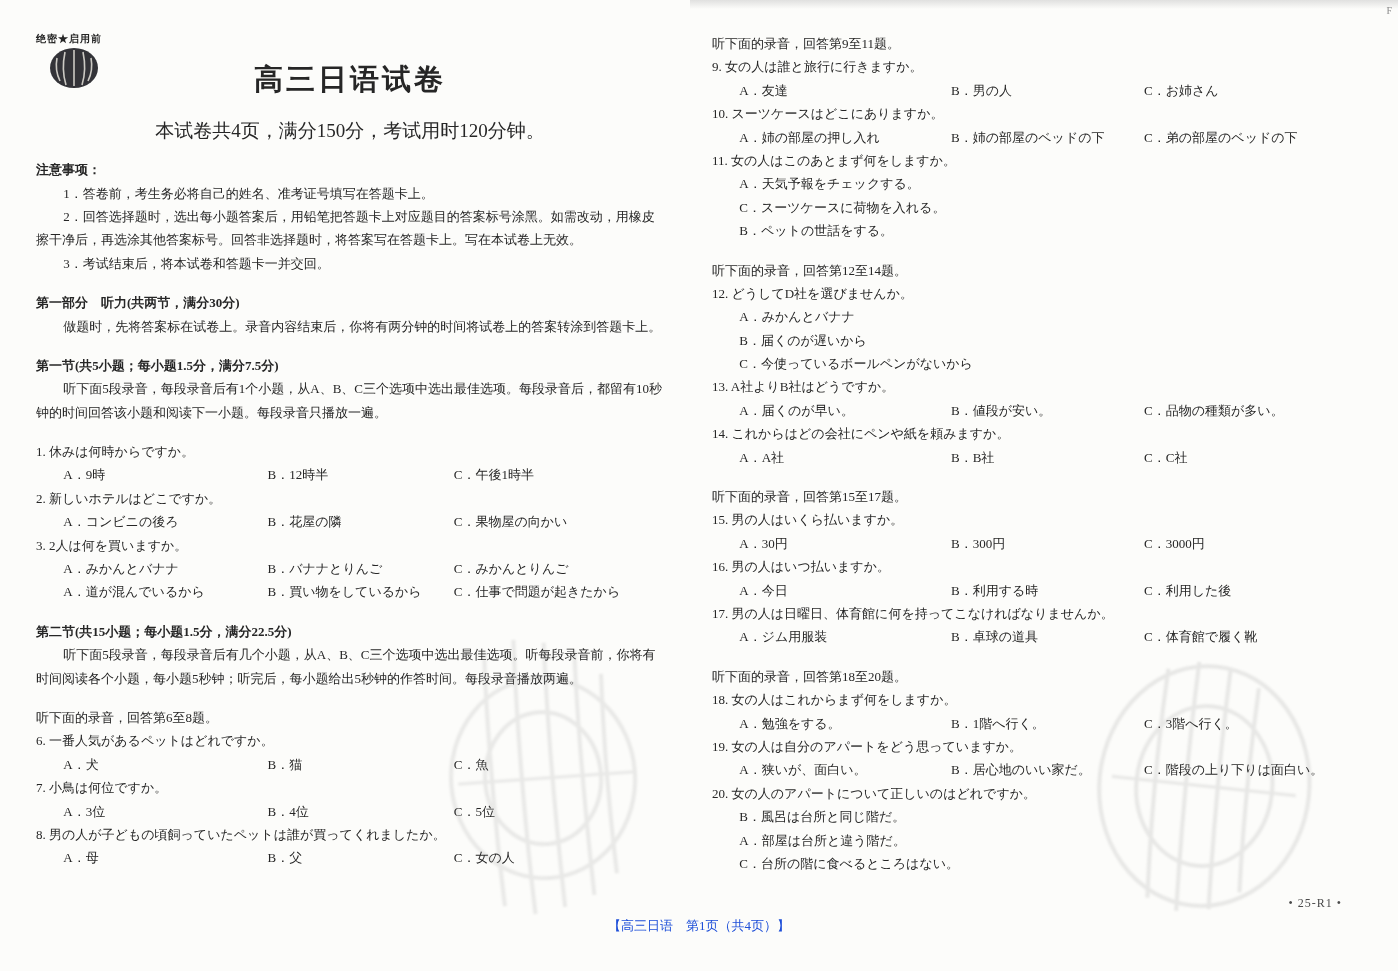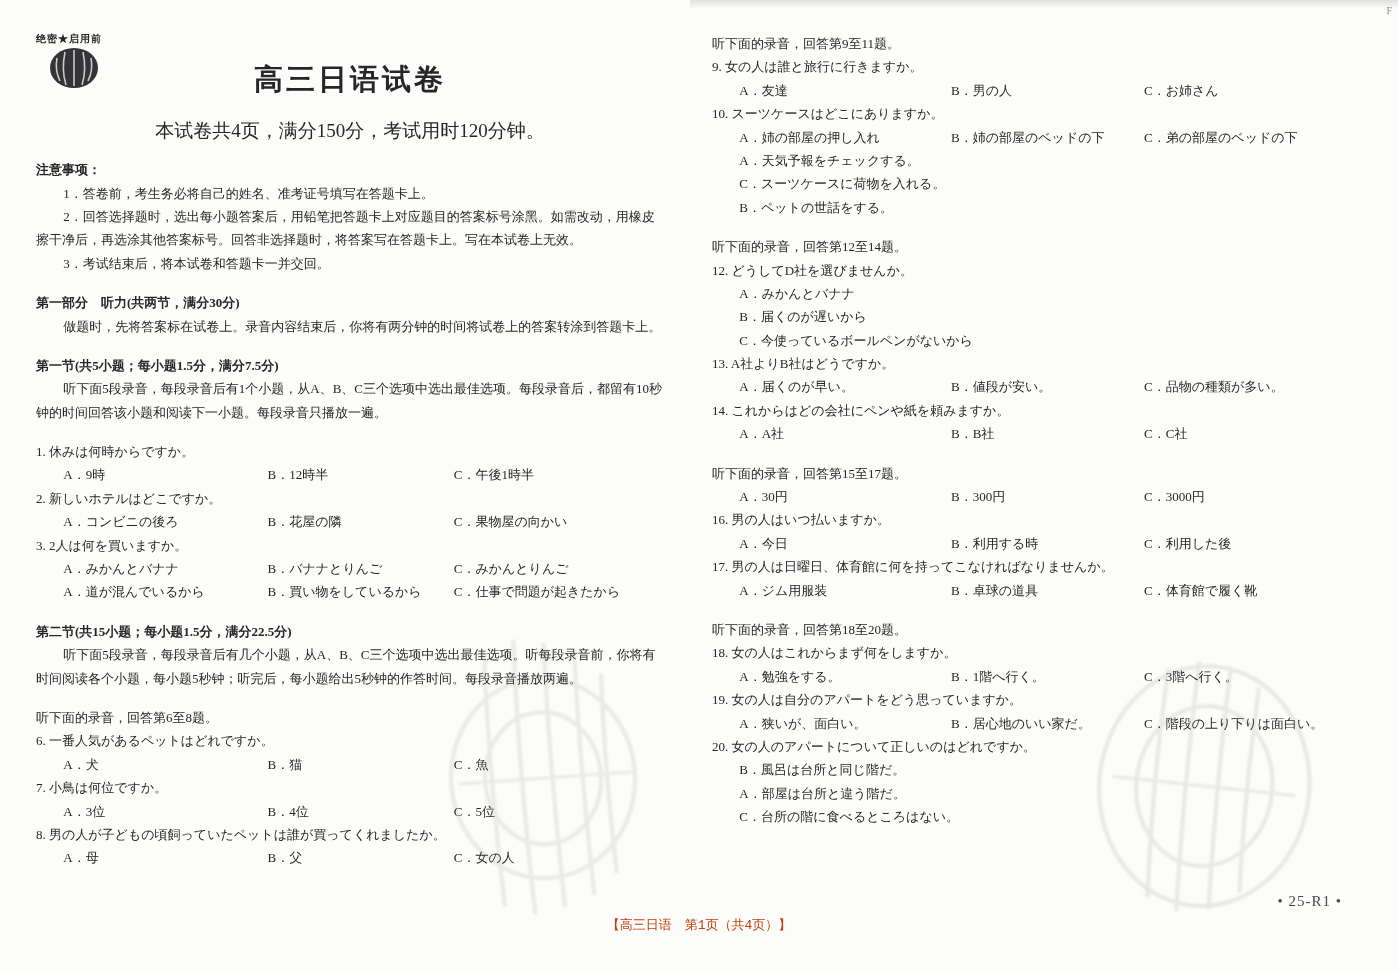--- a/index.html
+++ b/index.html
@@ -28,22 +28,22 @@
 
   .sec-heading { font-weight:bold; }
   .para { margin:0; }
   .para.indent { text-indent:2.1em; }
   .gap { height:16px; }
 
   .question { margin:0; }
   .q-opts.row { display:grid; grid-template-columns:34% 31% 1fr; padding-left:2.1em; }
   .q-opts.stacked .opt { padding-left:2.1em; }
 
-  .footer { position:absolute; left:0; right:0; bottom:34px; text-align:center; font-size:13px; color:#c2410c;font-family:Liberation Mono, monospace; }
-  .page-code { position:absolute; right:56px; bottom:56px; font-size:15px; color:#4a4a4a; letter-spacing:1px; }
+  .footer { position:absolute; left:0; right:0; bottom:34px; text-align:center; font-size:13px; color:#1d4ed8; }
+  .page-code { position:absolute; right:56px; bottom:56px; font-size:12px; color:#4a4a4a; letter-spacing:1px; }
 
   .watermark { position:absolute; opacity:.15; filter:blur(1.1px); pointer-events:none; }
   .wm-left  { left:438px; top:628px; transform:rotate(-4deg); }
   .wm-right { left:1086px; top:648px; transform:rotate(6deg); }
 </style>
 </head>
 <body>
 
 <div class="sheet">
 
@@ -159,20 +159,21 @@
         </div>
         <div class="question">
           <div class="q-text">10. スーツケースはどこにありますか。</div>
           <div class="q-opts row">
             <div class="opt">A．姉の部屋の押し入れ</div>
             <div class="opt">B．姉の部屋のベッドの下</div>
             <div class="opt">C．弟の部屋のベッドの下</div>
           </div>
         </div>
         <div class="question">
+          <div class="q-text">11. 女の人はこのあとまず何をしますか。</div>
           <div class="q-opts stacked">
             <div class="opt">A．天気予報をチェックする。</div>
             <div class="opt">C．スーツケースに荷物を入れる。</div>
             <div class="opt">B．ペットの世話をする。</div>
           </div>
         </div>
         <div class="gap"></div>
         <div class="para">听下面的录音，回答第12至14题。</div>
         <div class="question">
           <div class="q-text">12. どうしてD社を選びませんか。</div>
@@ -194,20 +195,21 @@
           <div class="q-text">14. これからはどの会社にペンや紙を頼みますか。</div>
           <div class="q-opts row">
             <div class="opt">A．A社</div>
             <div class="opt">B．B社</div>
             <div class="opt">C．C社</div>
           </div>
         </div>
         <div class="gap"></div>
         <div class="para">听下面的录音，回答第15至17题。</div>
         <div class="question">
+          <div class="q-text">15. 男の人はいくら払いますか。</div>
           <div class="q-opts row">
             <div class="opt">A．30円</div>
             <div class="opt">B．300円</div>
             <div class="opt">C．3000円</div>
           </div>
         </div>
         <div class="question">
           <div class="q-text">16. 男の人はいつ払いますか。</div>
           <div class="q-opts row">
             <div class="opt">A．今日</div>

